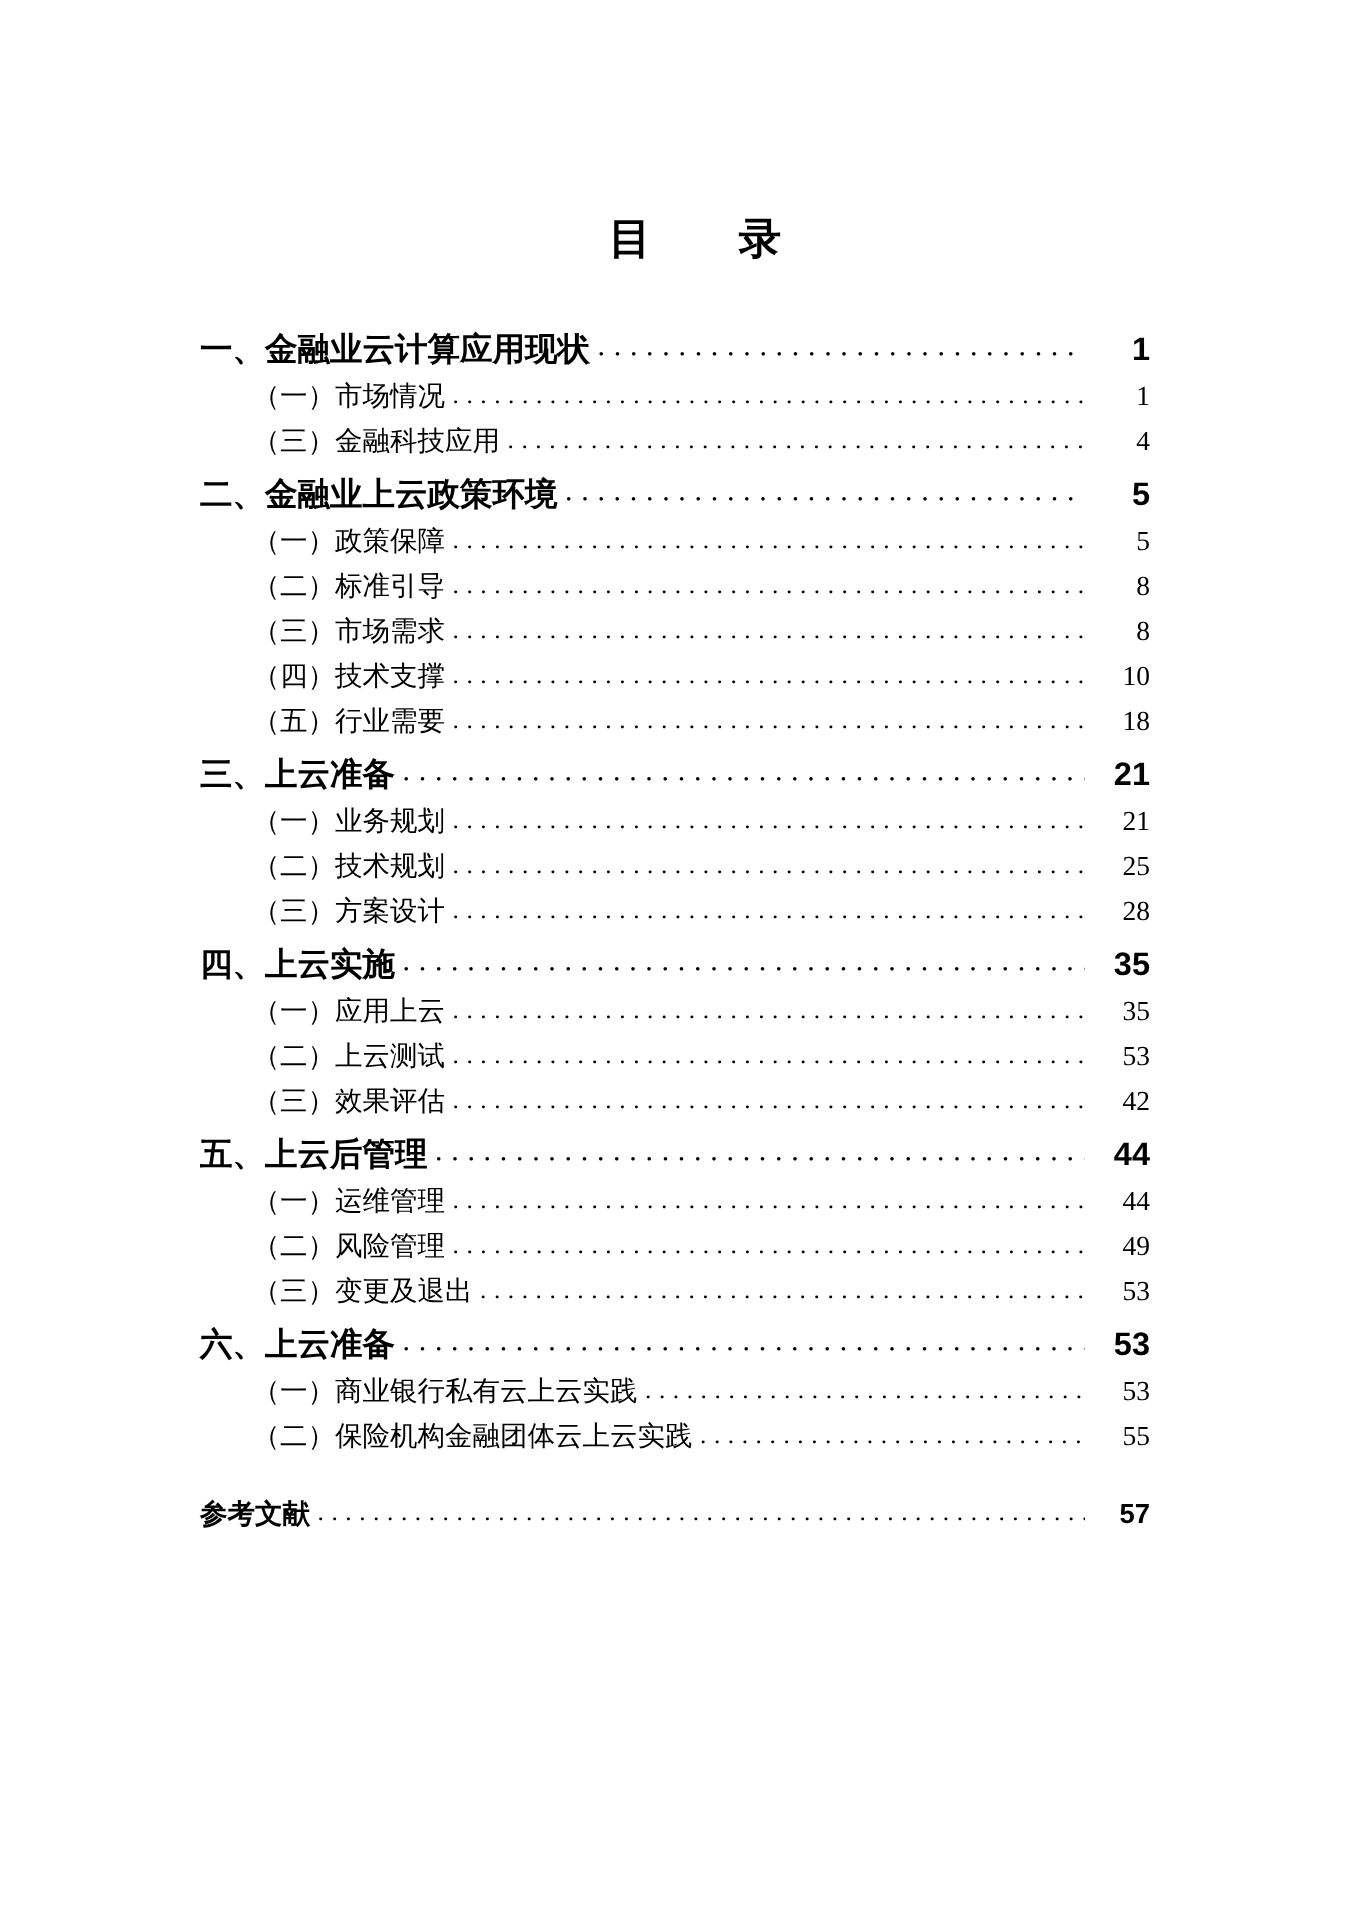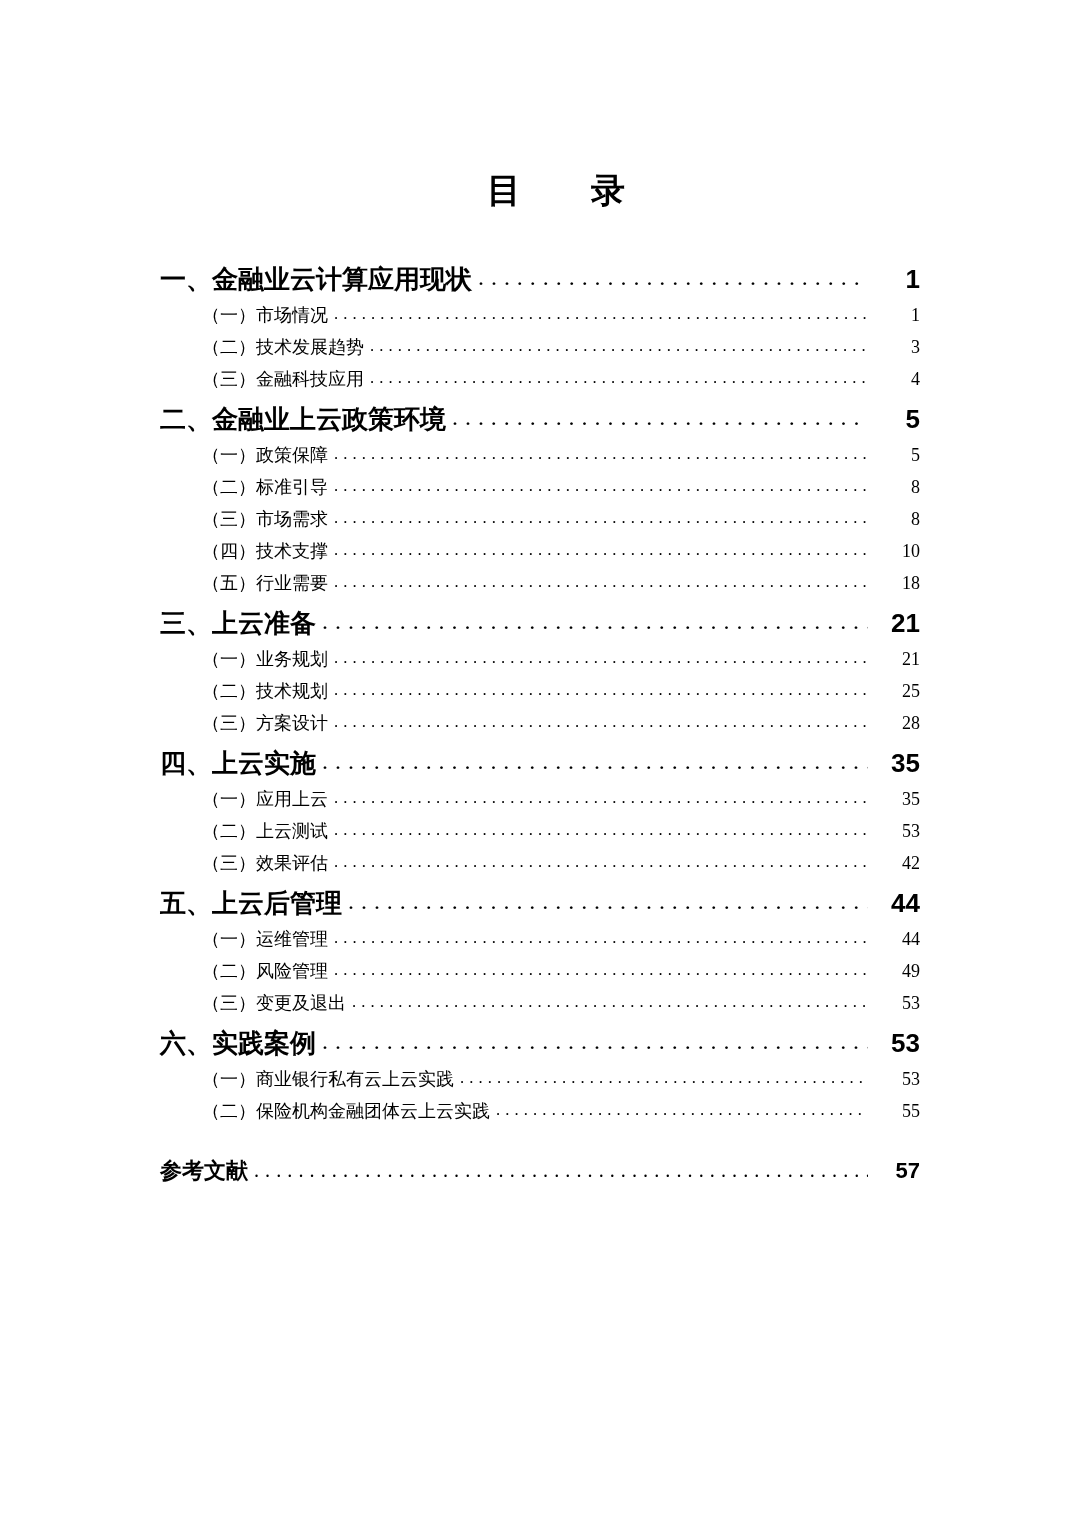--- a/index.html
+++ b/index.html
@@ -44,21 +44,21 @@
   .toc-entry.level1 {
     font-family: "Liberation Sans", "DejaVu Sans", sans-serif;
     font-weight: bold;
     font-size: 26px;
     margin-top: 18px;
     margin-bottom: 6px;
     padding-left: 0px;
   }
   .toc-entry.level2 {
     font-family: "Liberation Serif", "DejaVu Serif", serif;
-    font-size: 18px;
+    font-size: 22px;
     margin-top: 14px;
     margin-bottom: 4px;
     padding-left: 42px;
   }
   .toc-entry.refs {
     font-family: "Liberation Sans", "DejaVu Sans", sans-serif;
     font-weight: bold;
     font-size: 22px;
     margin-top: 40px;
     padding-left: 0px;
@@ -100,25 +100,20 @@
         <span class="entry-label">一、金融业云计算应用现状</span>
         <span class="dots"></span>
         <span class="page-num">1</span>
       </li>
       <li class="toc-entry level2">
         <span class="entry-label">（一）市场情况</span>
         <span class="dots"></span>
         <span class="page-num">1</span>
       </li>
       <li class="toc-entry level2">
-        <span class="entry-label">（二）技术发展趋势</span>
-        <span class="dots"></span>
-        <span class="page-num">3</span>
-      </li>
-      <li class="toc-entry level2">
         <span class="entry-label">（三）金融科技应用</span>
         <span class="dots"></span>
         <span class="page-num">4</span>
       </li>
       <li class="toc-entry level1">
         <span class="entry-label">二、金融业上云政策环境</span>
         <span class="dots"></span>
         <span class="page-num">5</span>
       </li>
       <li class="toc-entry level2">
@@ -200,21 +195,21 @@
         <span class="entry-label">（二）风险管理</span>
         <span class="dots"></span>
         <span class="page-num">49</span>
       </li>
       <li class="toc-entry level2">
         <span class="entry-label">（三）变更及退出</span>
         <span class="dots"></span>
         <span class="page-num">53</span>
       </li>
       <li class="toc-entry level1">
-        <span class="entry-label">六、实践案例</span>
+        <span class="entry-label">六、上云准备</span>
         <span class="dots"></span>
         <span class="page-num">53</span>
       </li>
       <li class="toc-entry level2">
         <span class="entry-label">（一）商业银行私有云上云实践</span>
         <span class="dots"></span>
         <span class="page-num">53</span>
       </li>
       <li class="toc-entry level2">
         <span class="entry-label">（二）保险机构金融团体云上云实践</span>

